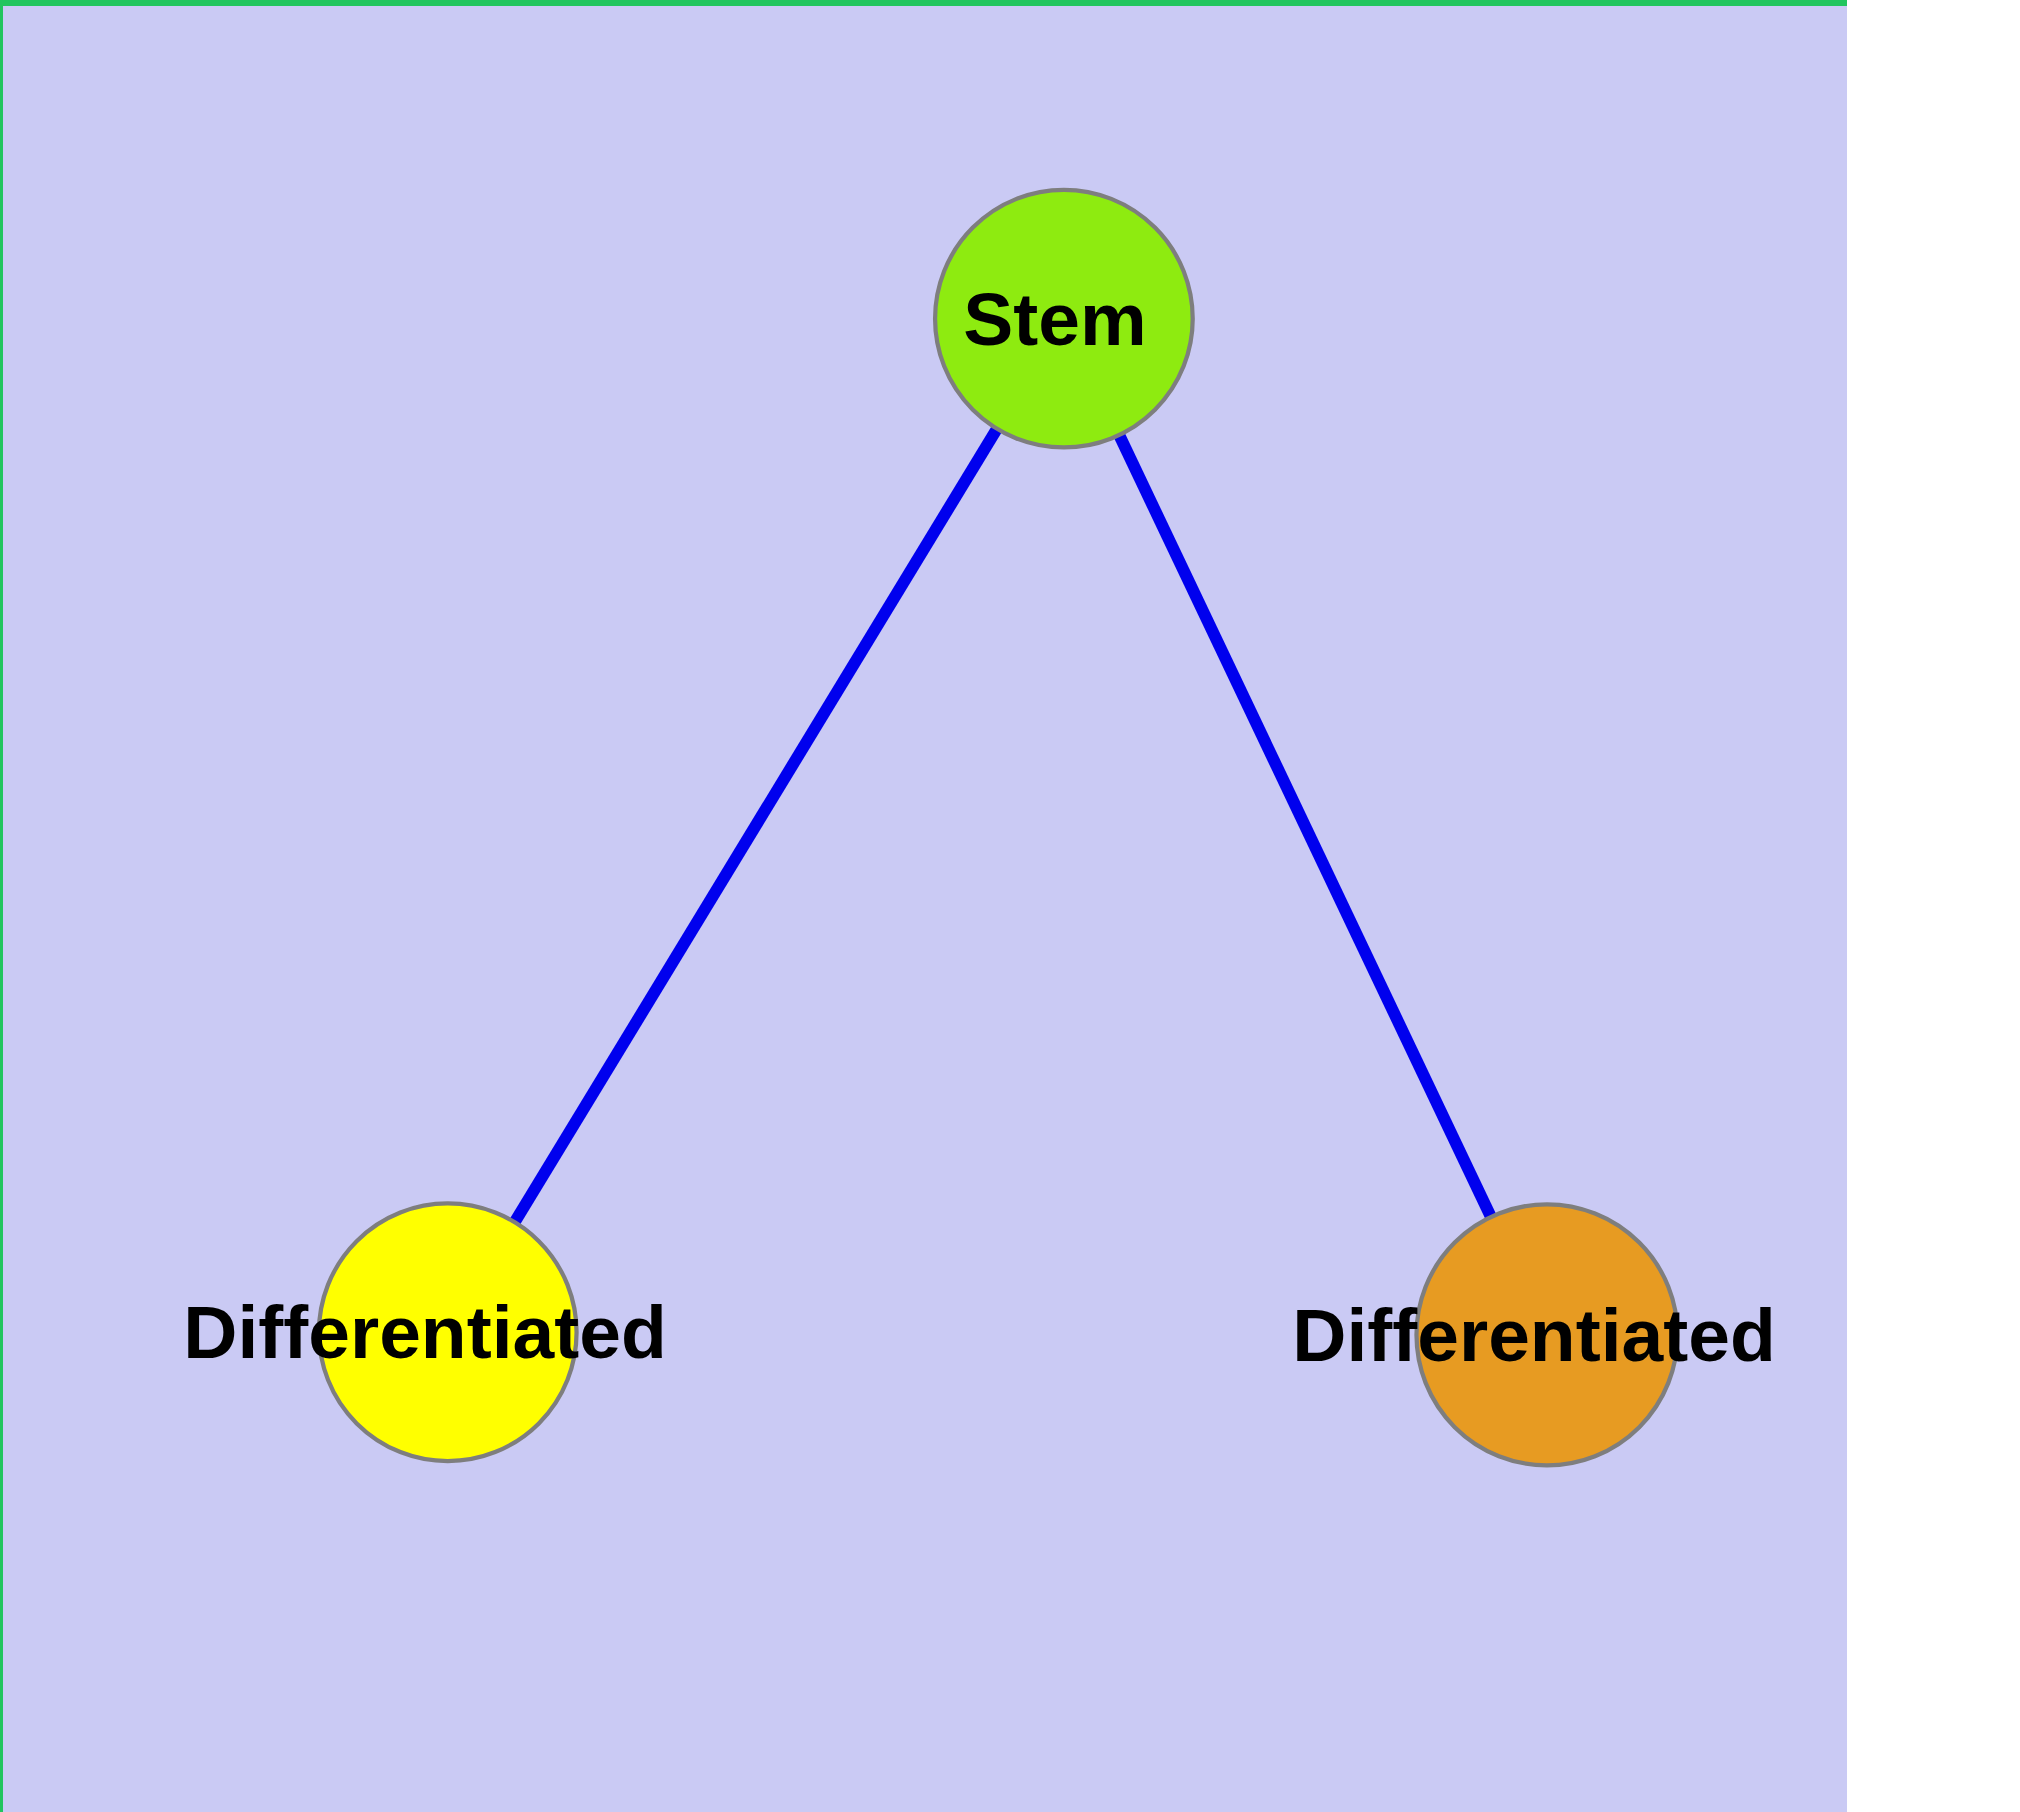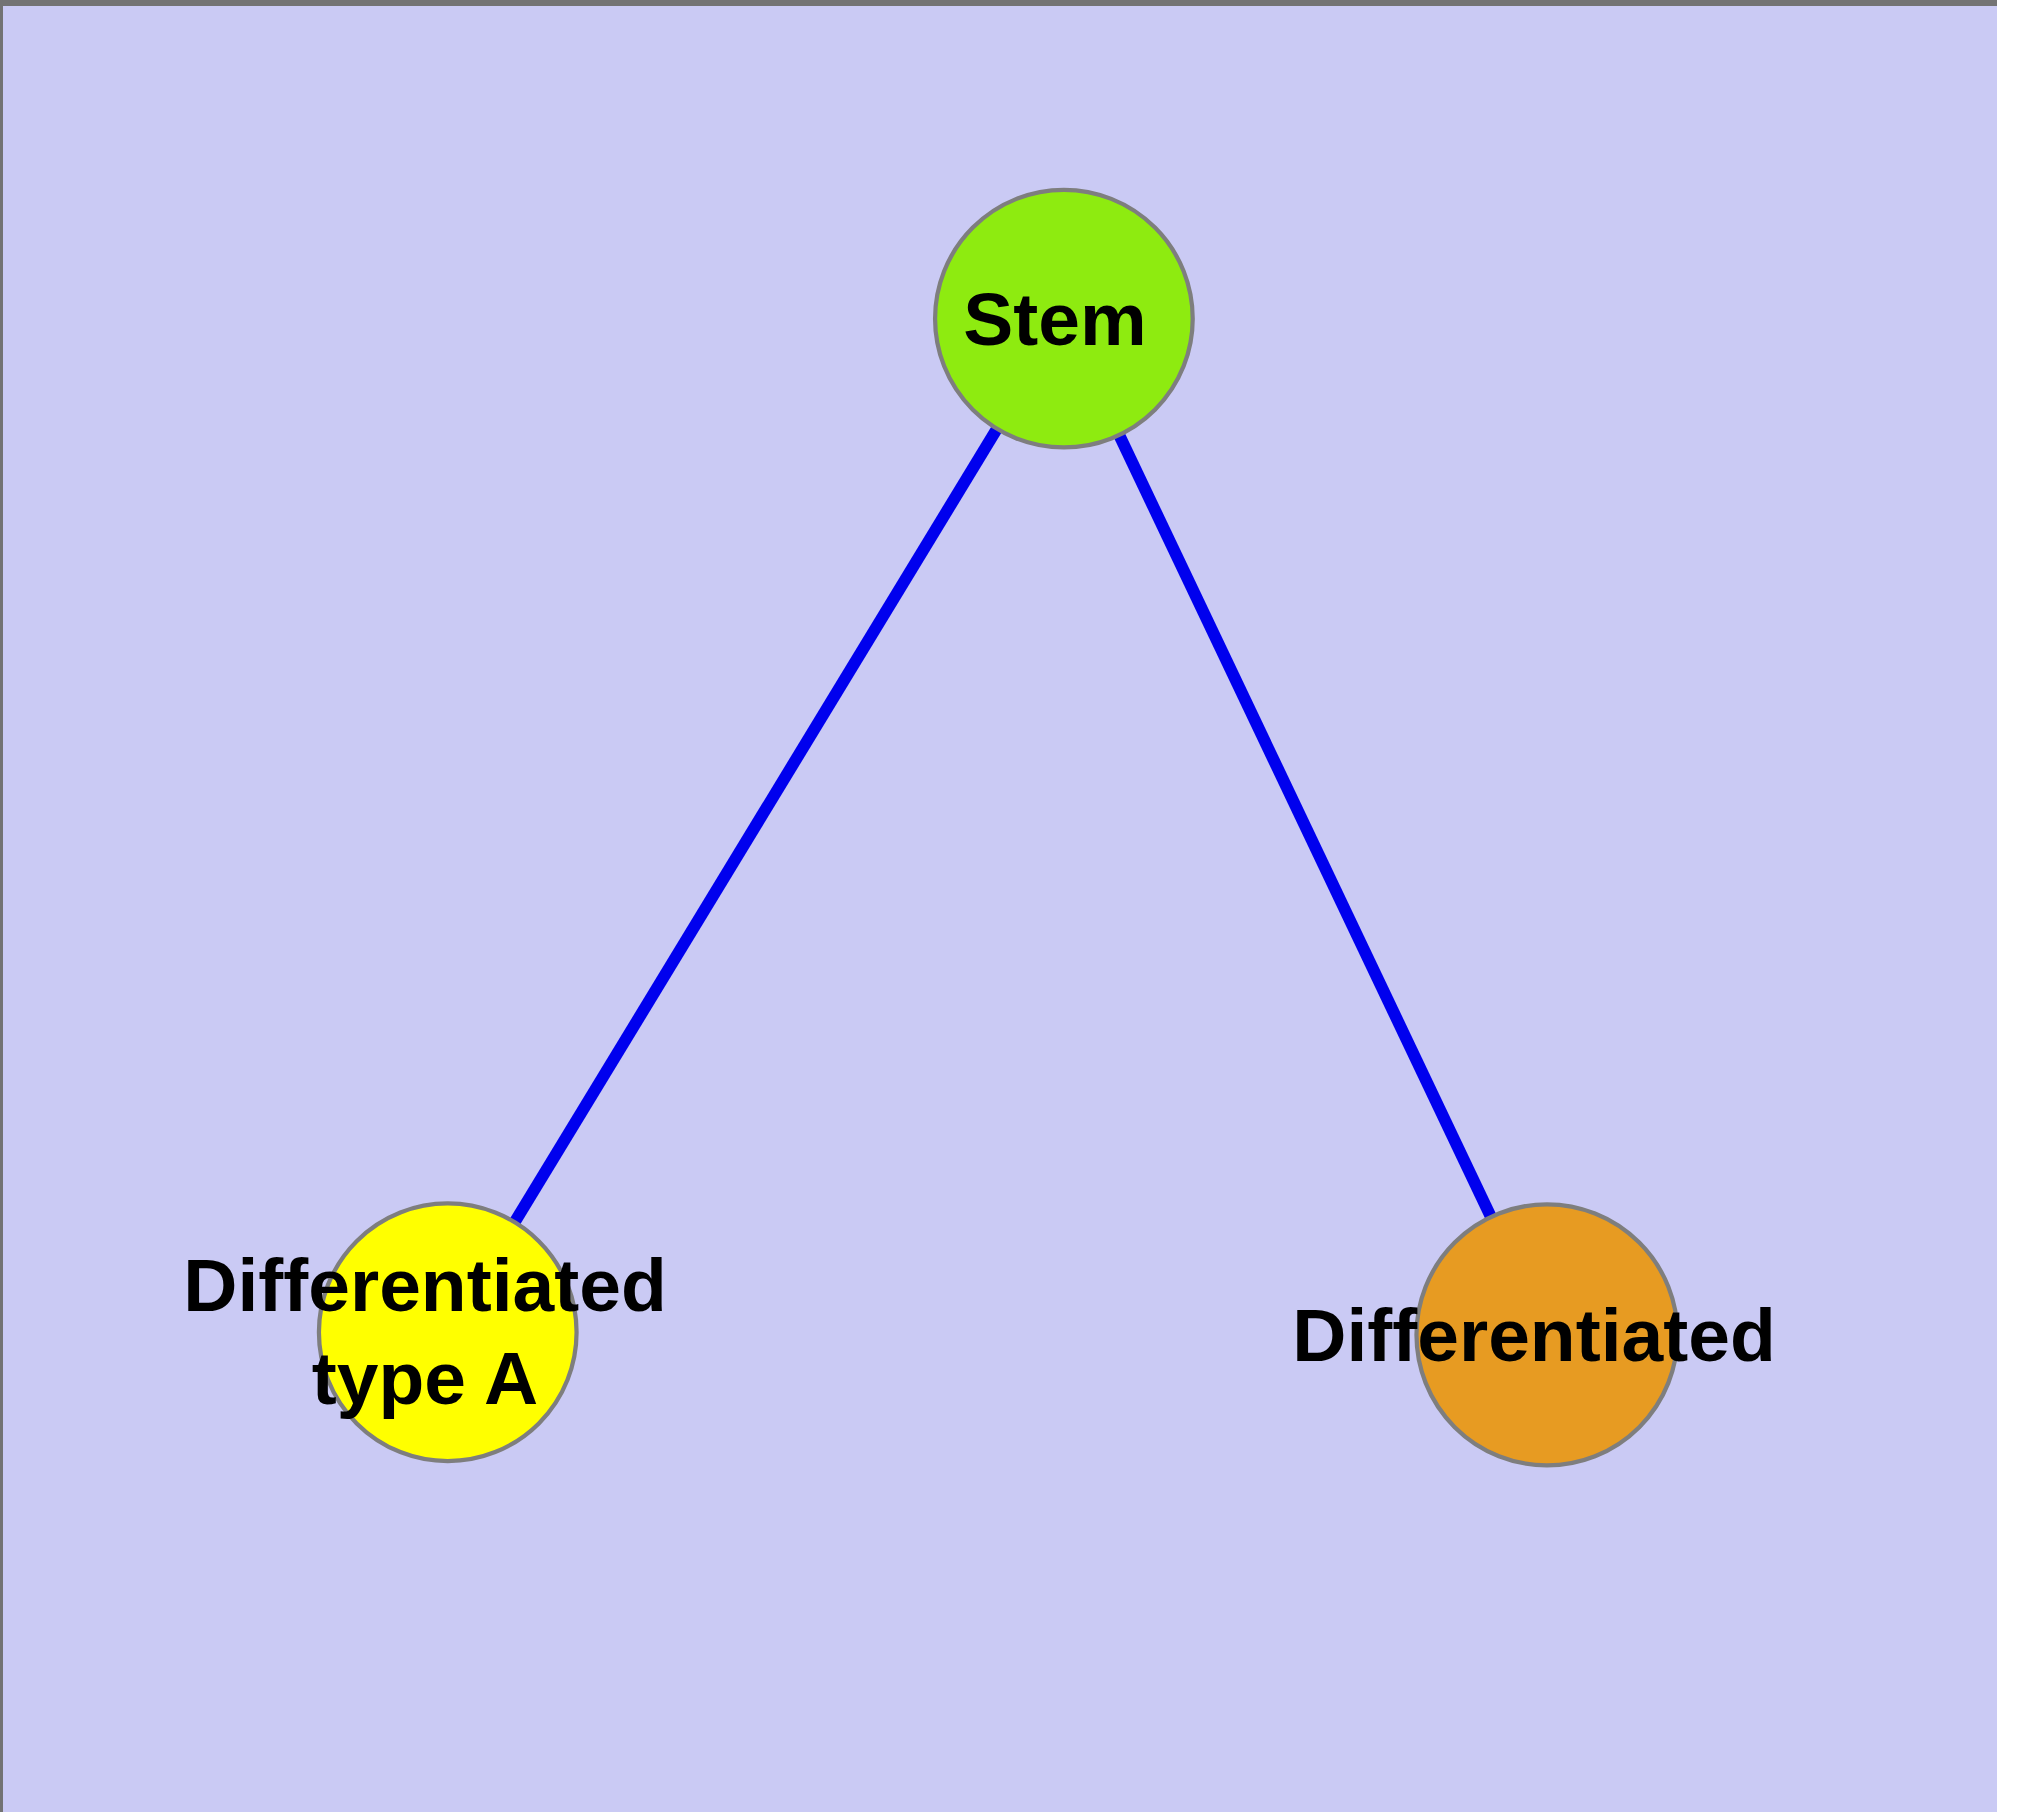--- a/index.html
+++ b/index.html
@@ -5,24 +5,25 @@
   html, body {
     margin: 0;
     padding: 0;
     background: #FFFFFF;
     width: 2021px;
     height: 1812px;
     overflow: hidden;
   }
   #viewport {
     position: relative;
-    width: 1997px;
+    width: 1841px;
     height: 1812px;
-    background: #737373;
+    background: #22c55e;
     font-family: "Liberation Sans", sans-serif;
+    padding-left: 6px;
   }
   #canvas-bg {
     position: absolute;
     left: 2.5px;
     top: 6px;
     right: 0;
     bottom: 0;
     background: #CACAF4;
   }
   #graph-svg {
@@ -68,21 +69,20 @@
     <circle cx="528" cy="1572" r="152" fill="#FFFF00"></circle>
     <circle cx="1825" cy="1575" r="154" fill="#E79B22"></circle>
   </svg>
 
   <div id="label-stem" class="node-label">
     <div>Stem</div>
   </div>
 
   <div id="label-diff-a" class="node-label">
     <div>Differentiated</div>
-    <div>type A</div>
   </div>
 
   <div id="label-diff-b" class="node-label">
     <div>Differentiated</div>
   </div>
 
 </div>
 
 
 </body></html>

